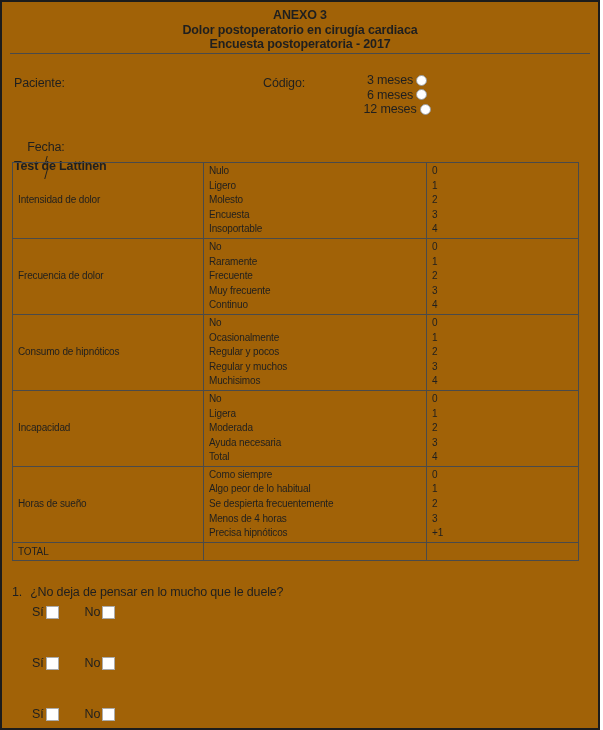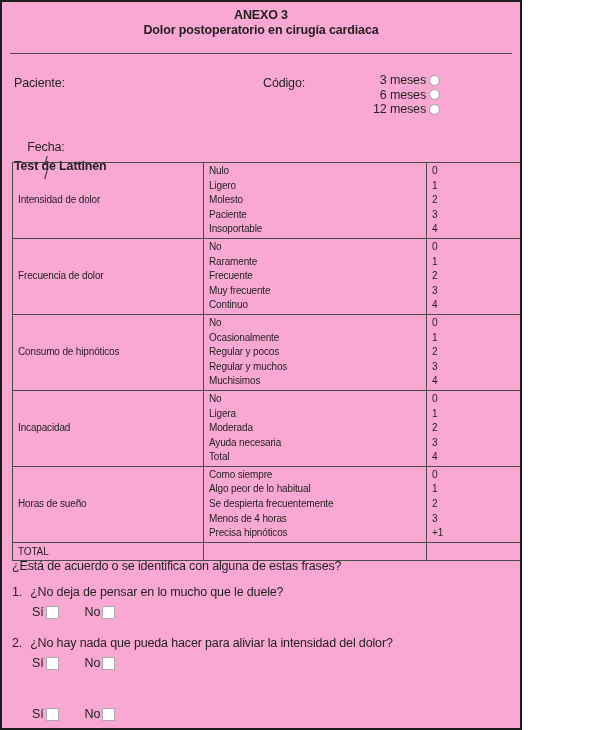--- a/index.html
+++ b/index.html
@@ -1,34 +1,34 @@
 <!DOCTYPE html>
 <html><head>
 <meta charset="utf-8">
 <style>
   html,body{margin:0;padding:0;background:#fff;}
   .page{
     position:relative;
-    width:522px;height:730px;
+    width:600px;height:730px;
     box-sizing:border-box;
     border:2px solid #1c1c1c;
-    background:#f9a8d4;
+    background:#a16207;
     font-family:"Liberation Sans","DejaVu Sans",sans-serif;
     color:#1f1f1f;
     font-size:12.5px;
     letter-spacing:-0.15px;
     overflow:hidden;
   }
   .header{position:absolute;top:6px;left:0;right:0;text-align:center;font-weight:bold;line-height:14.5px;}
   .rule{position:absolute;top:51px;left:8px;right:8px;border-top:1.7px solid #4a4a4a;}
   .abs{position:absolute;}
   .bold{font-weight:bold;}
   
   .radio-group{position:absolute;top:71px;left:352px;width:86px;}
-  .radio-row{display:flex;align-items:center;justify-content:flex-end;height:14.5px;}
+  .radio-row{display:flex;align-items:center;justify-content:center;height:14.5px;}
   .radio{display:inline-block;width:11px;height:11px;border:1.2px solid #9a9a9a;border-radius:50%;margin-left:3px;background:#fff;box-sizing:border-box;flex:0 0 auto;}
   
   .fecha{white-space:pre;}
   .fecha .slash{display:inline-block;margin-left:17px;}
   
   table.lattinen{
     position:absolute;top:160px;left:10px;
     width:543px;border-collapse:collapse;table-layout:fixed;
   }
   table.lattinen td{
@@ -50,20 +50,21 @@
   .no-group{margin-left:26px;}
 </style>
 </head>
 <body>
 
 <div class="page">
 
   <div class="header">
     <div>ANEXO 3</div>
     <div>Dolor postoperatorio en cirugía cardiaca</div>
+    <div>Encuesta postoperatoria - 2017</div>
   </div>
   <div class="rule"></div>
 
   <div class="abs" style="top:74px;left:12px;">Paciente:</div>
   <div class="abs" style="top:74px;left:261px;">Código:</div>
 
   <div class="radio-group">
     <div class="radio-row">
       <span>3 meses</span>
       <span class="radio"></span>
@@ -87,21 +88,21 @@
   <div class="abs bold" style="top:145px;left:12px;margin-top:12px;">Test de Lattinen</div>
 
   <table class="lattinen">
     <tbody>
         <tr>
       <td class="c1">Intensidad de dolor</td>
       <td class="c2">
         <div class="optline">Nulo</div>
         <div class="optline">Ligero</div>
         <div class="optline">Molesto</div>
-        <div class="optline">Paciente</div>
+        <div class="optline">Encuesta</div>
         <div class="optline">Insoportable</div>
       </td>
       <td class="c3">
         <div class="optline">0</div>
         <div class="optline">1</div>
         <div class="optline">2</div>
         <div class="optline">3</div>
         <div class="optline">4</div>
       </td>
     </tr>
@@ -174,35 +175,31 @@
       </td>
     </tr>
     <tr class="total-row">
       <td class="c1">TOTAL</td>
       <td class="c2"></td>
       <td class="c3"></td>
     </tr>
   </tbody>
     </table>
 
-  <div class="abs" style="top:557px;left:10px;">¿Está de acuerdo o se identifica con alguna de estas frases?</div>
 
   <div class="abs" style="top:583px;left:10px;">
     <span class="q-num">1.</span><span>¿No deja de pensar en lo mucho que le duele?</span>
   </div>
   <div class="abs yn" style="top:603px;left:30px;">
     <span>Sí</span>
     <span class="checkbox"></span>
     <span class="no-group">No</span>
     <span class="checkbox"></span>
   </div>
 
-  <div class="abs" style="top:634px;left:10px;">
-    <span class="q-num">2.</span><span>¿No hay nada que pueda hacer para aliviar la intensidad del dolor?</span>
-  </div>
   <div class="abs yn" style="top:654px;left:30px;">
     <span>Sí</span>
     <span class="checkbox"></span>
     <span class="no-group">No</span>
     <span class="checkbox"></span>
   </div>
 
   <div class="abs yn" style="top:705px;left:30px;">
     <span>Sí</span>
     <span class="checkbox"></span>

